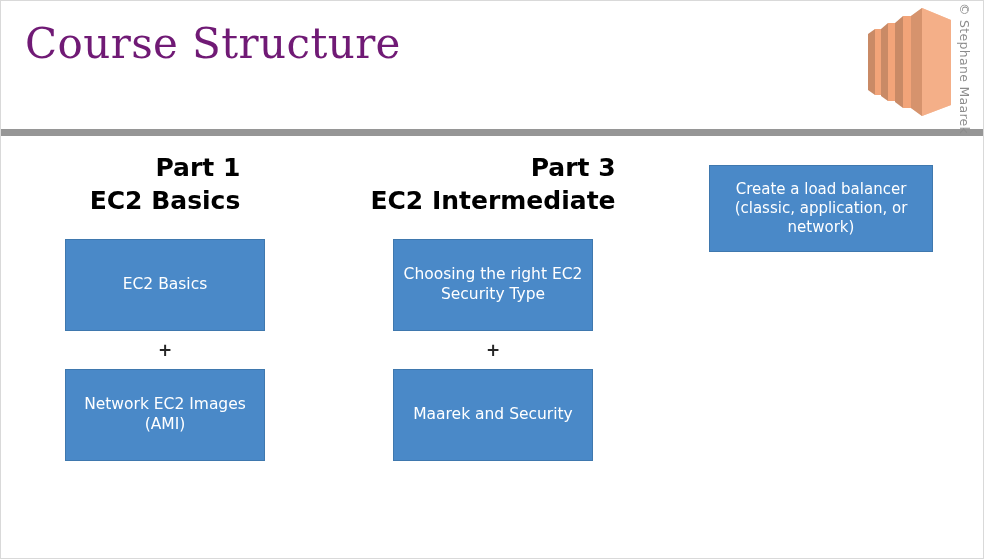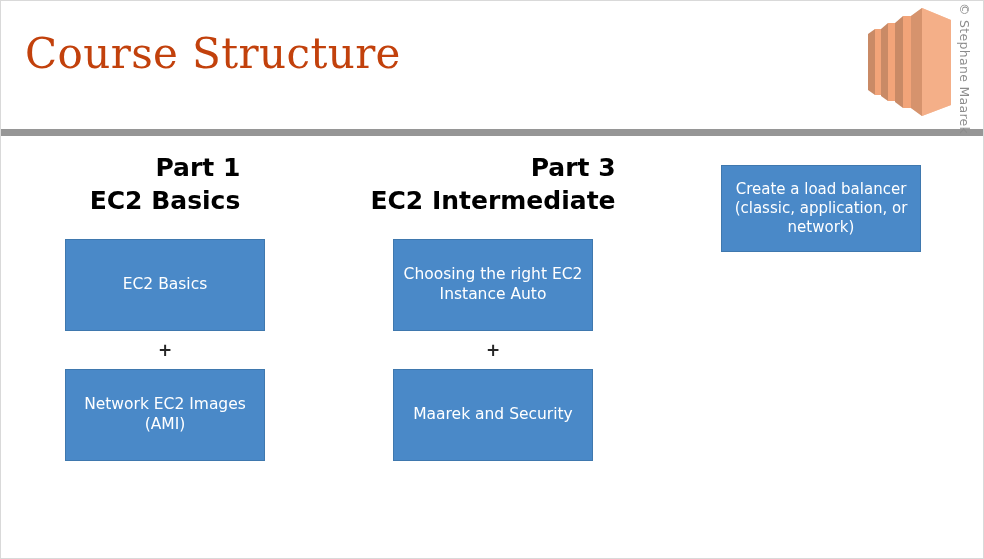--- a/index.html
+++ b/index.html
@@ -17,25 +17,25 @@
     background: #ffffff;
     box-sizing: border-box;
     border: 1px solid #d9d9d9;
     overflow: hidden;
   }
 
   
   .slide-title {
     position: absolute;
     left: 24px;
-    top: 30px;
+    top: 20px;
     font-family: "DejaVu Serif", "Liberation Serif", serif;
     font-size: 42px;
     font-weight: 400;
-    color: #c2410c;
+    color: #701a75;
     letter-spacing: 0.4px;
     line-height: 1.1;
     white-space: nowrap;
   }
   .title-rule {
     position: absolute;
     left: 0;
     top: 128px;
     width: 984px;
     height: 7px;
@@ -115,21 +115,21 @@
     align-items: center;
     justify-content: center;
     text-align: center;
     line-height: 1.28;
     padding: 4px 8px;
   }
 
   
   .card-wide { width: 200px; height: 92px; font-size: 15.5px; }
   
-  .card-tall { width: 200px; height: 87px; font-size: 15px; }
+  .card-tall { width: 224px; height: 87px; font-size: 15px; }
 
   .plus {
     font-family: "DejaVu Sans", sans-serif;
     font-weight: bold;
     font-size: 17px;
     color: #262626;
     line-height: 1;
     margin: 0;
     height: 38px;
     display: flex;
@@ -191,21 +191,21 @@
         <div class="card card-wide">Network EC2 Images (AMI)</div>
       </div>
     </div>
 
     <div class="column col-2">
       <div class="col-heading">
         <span>Part 3</span>
         <span class="line2">EC2 Intermediate</span>
       </div>
       <div class="card-stack">
-        <div class="card card-wide">Choosing the right EC2 Instance Auto</div>
+        <div class="card card-wide">Choosing the right EC2 Security Type</div>
         <div class="plus">+</div>
         <div class="card card-wide">Maarek and Security</div>
       </div>
     </div>
 
     <div class="column col-3">
       <div class="col-heading">
       </div>
       <div class="card-stack">
         <div class="card card-tall">Create a load balancer (classic, application, or network)</div>

